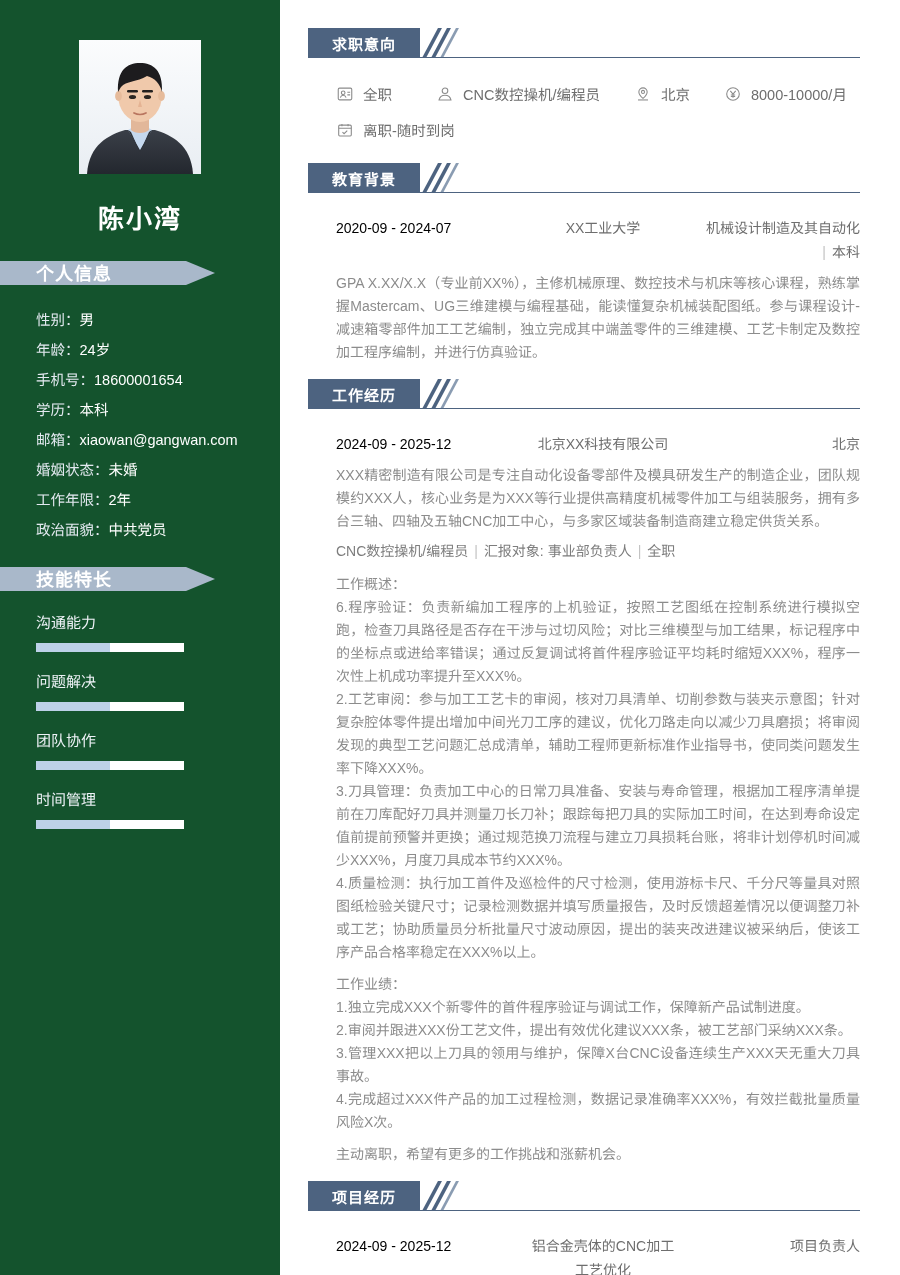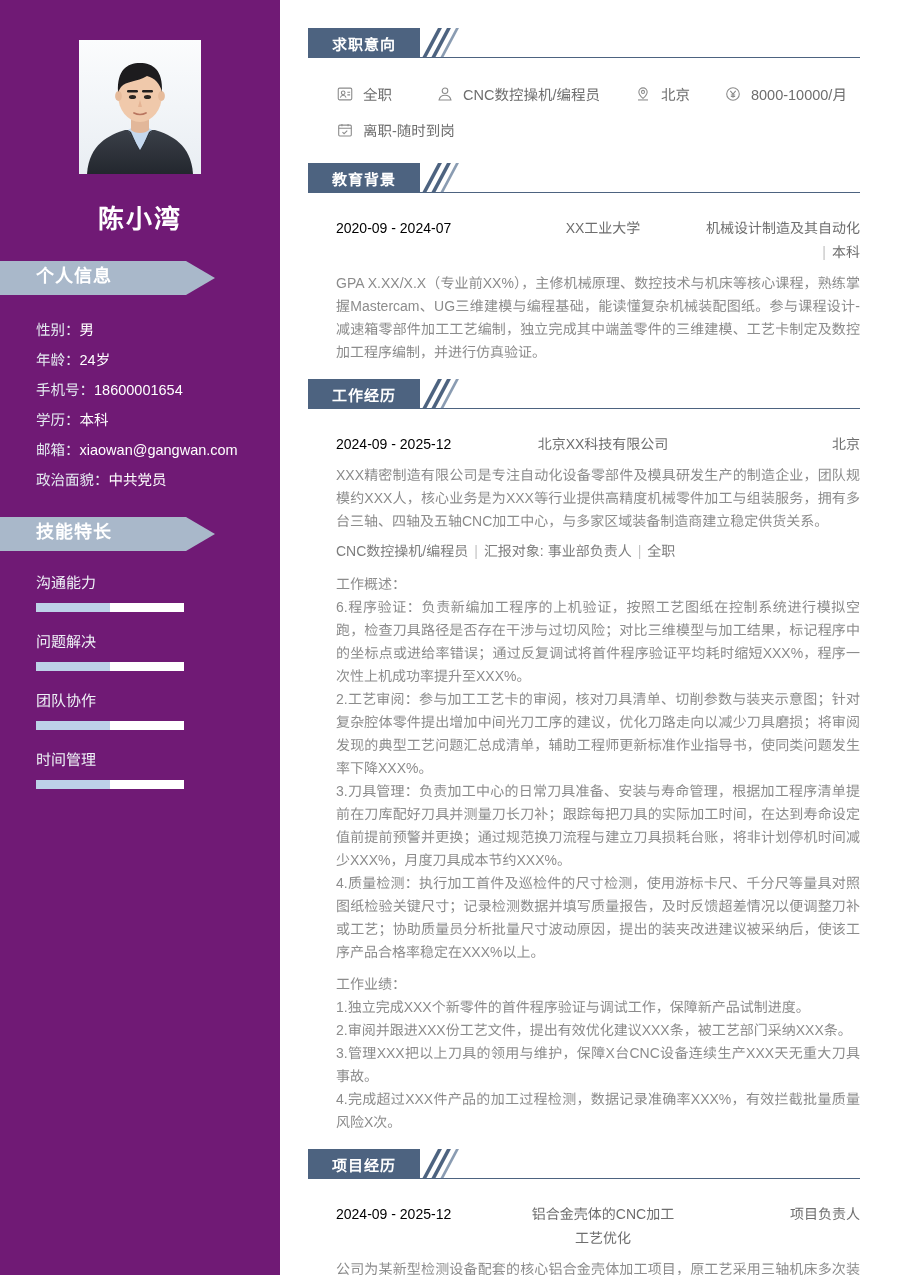--- a/index.html
+++ b/index.html
@@ -5,38 +5,38 @@
   * { margin:0; padding:0; box-sizing:border-box; }
   html, body {
     width:900px; height:1275px;
     font-family:"Liberation Sans","DejaVu Sans",sans-serif;
     background:#ffffff; overflow:hidden;
   }
   .page { position:relative; width:900px; height:1275px; display:flex; background:#fff; }
 
   
   .sidebar {
-    width:280px; flex:0 0 280px; background:#701a75;
+    width:280px; flex:0 0 280px; background:#14532d;
     padding-top:40px; position:relative;
   }
   .photo-wrap { display:flex; justify-content:center; }
   .photo {
     width:122px; height:134px; background:#eef1f4;
     position:relative; overflow:hidden;
   }
   .photo svg { display:block; width:100%; height:100%; }
 
   .name {
     text-align:center; color:#ffffff; font-size:26px; font-weight:bold;
     letter-spacing:2px; margin-top:24px; margin-bottom:26px;
   }
 
   .side-head {
-    position:relative; height:34px; width:215px; margin-bottom:14px;
-    display:flex; align-items:flex-start;
+    position:relative; height:24px; width:215px; margin-bottom:14px;
+    display:flex; align-items:flex-end;
   }
   .side-head .shape {
     position:absolute; inset:0;
     background:#a9b8ca;
     clip-path: polygon(0 0, 186px 0, 215px 50%, 186px 100%, 0 100%);
   }
   .side-head .txt {
     position:relative; color:#ffffff; font-size:18px; font-weight:bold;
     padding-left:36px; letter-spacing:1px;
   }
@@ -179,20 +179,26 @@
       <div class="info-row">
         <span class="lbl">手机号：</span><span class="val">18600001654</span>
       </div>
       <div class="info-row">
         <span class="lbl">学历：</span><span class="val">本科</span>
       </div>
       <div class="info-row">
         <span class="lbl">邮箱：</span><span class="val">xiaowan@gangwan.com</span>
       </div>
       <div class="info-row">
+        <span class="lbl">婚姻状态：</span><span class="val">未婚</span>
+      </div>
+      <div class="info-row">
+        <span class="lbl">工作年限：</span><span class="val">2年</span>
+      </div>
+      <div class="info-row">
         <span class="lbl">政治面貌：</span><span class="val">中共党员</span>
       </div>
     </div>
 
     <div class="side-head" style="margin-top:22px;">
       <div class="shape"></div>
       <div class="txt">技能特长</div>
     </div>
 
     <div class="skills">
@@ -356,20 +362,21 @@
         <div class="para tight" style="margin-bottom:0;">2.工艺审阅：参与加工工艺卡的审阅，核对刀具清单、切削参数与装夹示意图；针对复杂腔体零件提出增加中间光刀工序的建议，优化刀路走向以减少刀具磨损；将审阅发现的典型工艺问题汇总成清单，辅助工程师更新标准作业指导书，使同类问题发生率下降XXX%。</div>
         <div class="para tight" style="margin-bottom:0;">3.刀具管理：负责加工中心的日常刀具准备、安装与寿命管理，根据加工程序清单提前在刀库配好刀具并测量刀长刀补；跟踪每把刀具的实际加工时间，在达到寿命设定值前提前预警并更换；通过规范换刀流程与建立刀具损耗台账，将非计划停机时间减少XXX%，月度刀具成本节约XXX%。</div>
         <div class="para">4.质量检测：执行加工首件及巡检件的尺寸检测，使用游标卡尺、千分尺等量具对照图纸检验关键尺寸；记录检测数据并填写质量报告，及时反馈超差情况以便调整刀补或工艺；协助质量员分析批量尺寸波动原因，提出的装夹改进建议被采纳后，使该工序产品合格率稳定在XXX%以上。</div>
 
         <div class="para tight" style="margin-bottom:0;">工作业绩：</div>
         <div class="para tight" style="margin-bottom:0;">1.独立完成XXX个新零件的首件程序验证与调试工作，保障新产品试制进度。</div>
         <div class="para tight" style="margin-bottom:0;">2.审阅并跟进XXX份工艺文件，提出有效优化建议XXX条，被工艺部门采纳XXX条。</div>
         <div class="para tight" style="margin-bottom:0;">3.管理XXX把以上刀具的领用与维护，保障X台CNC设备连续生产XXX天无重大刀具事故。</div>
         <div class="para">4.完成超过XXX件产品的加工过程检测，数据记录准确率XXX%，有效拦截批量质量风险X次。</div>
 
+        <div class="para">主动离职，希望有更多的工作挑战和涨薪机会。</div>
       </div>
     </section>
 
     <section class="sec">
       <div class="sec-head">
         <div class="tag">
           <span>项目经历</span>
         </div>
         <div class="slashes">
             <i></i>

